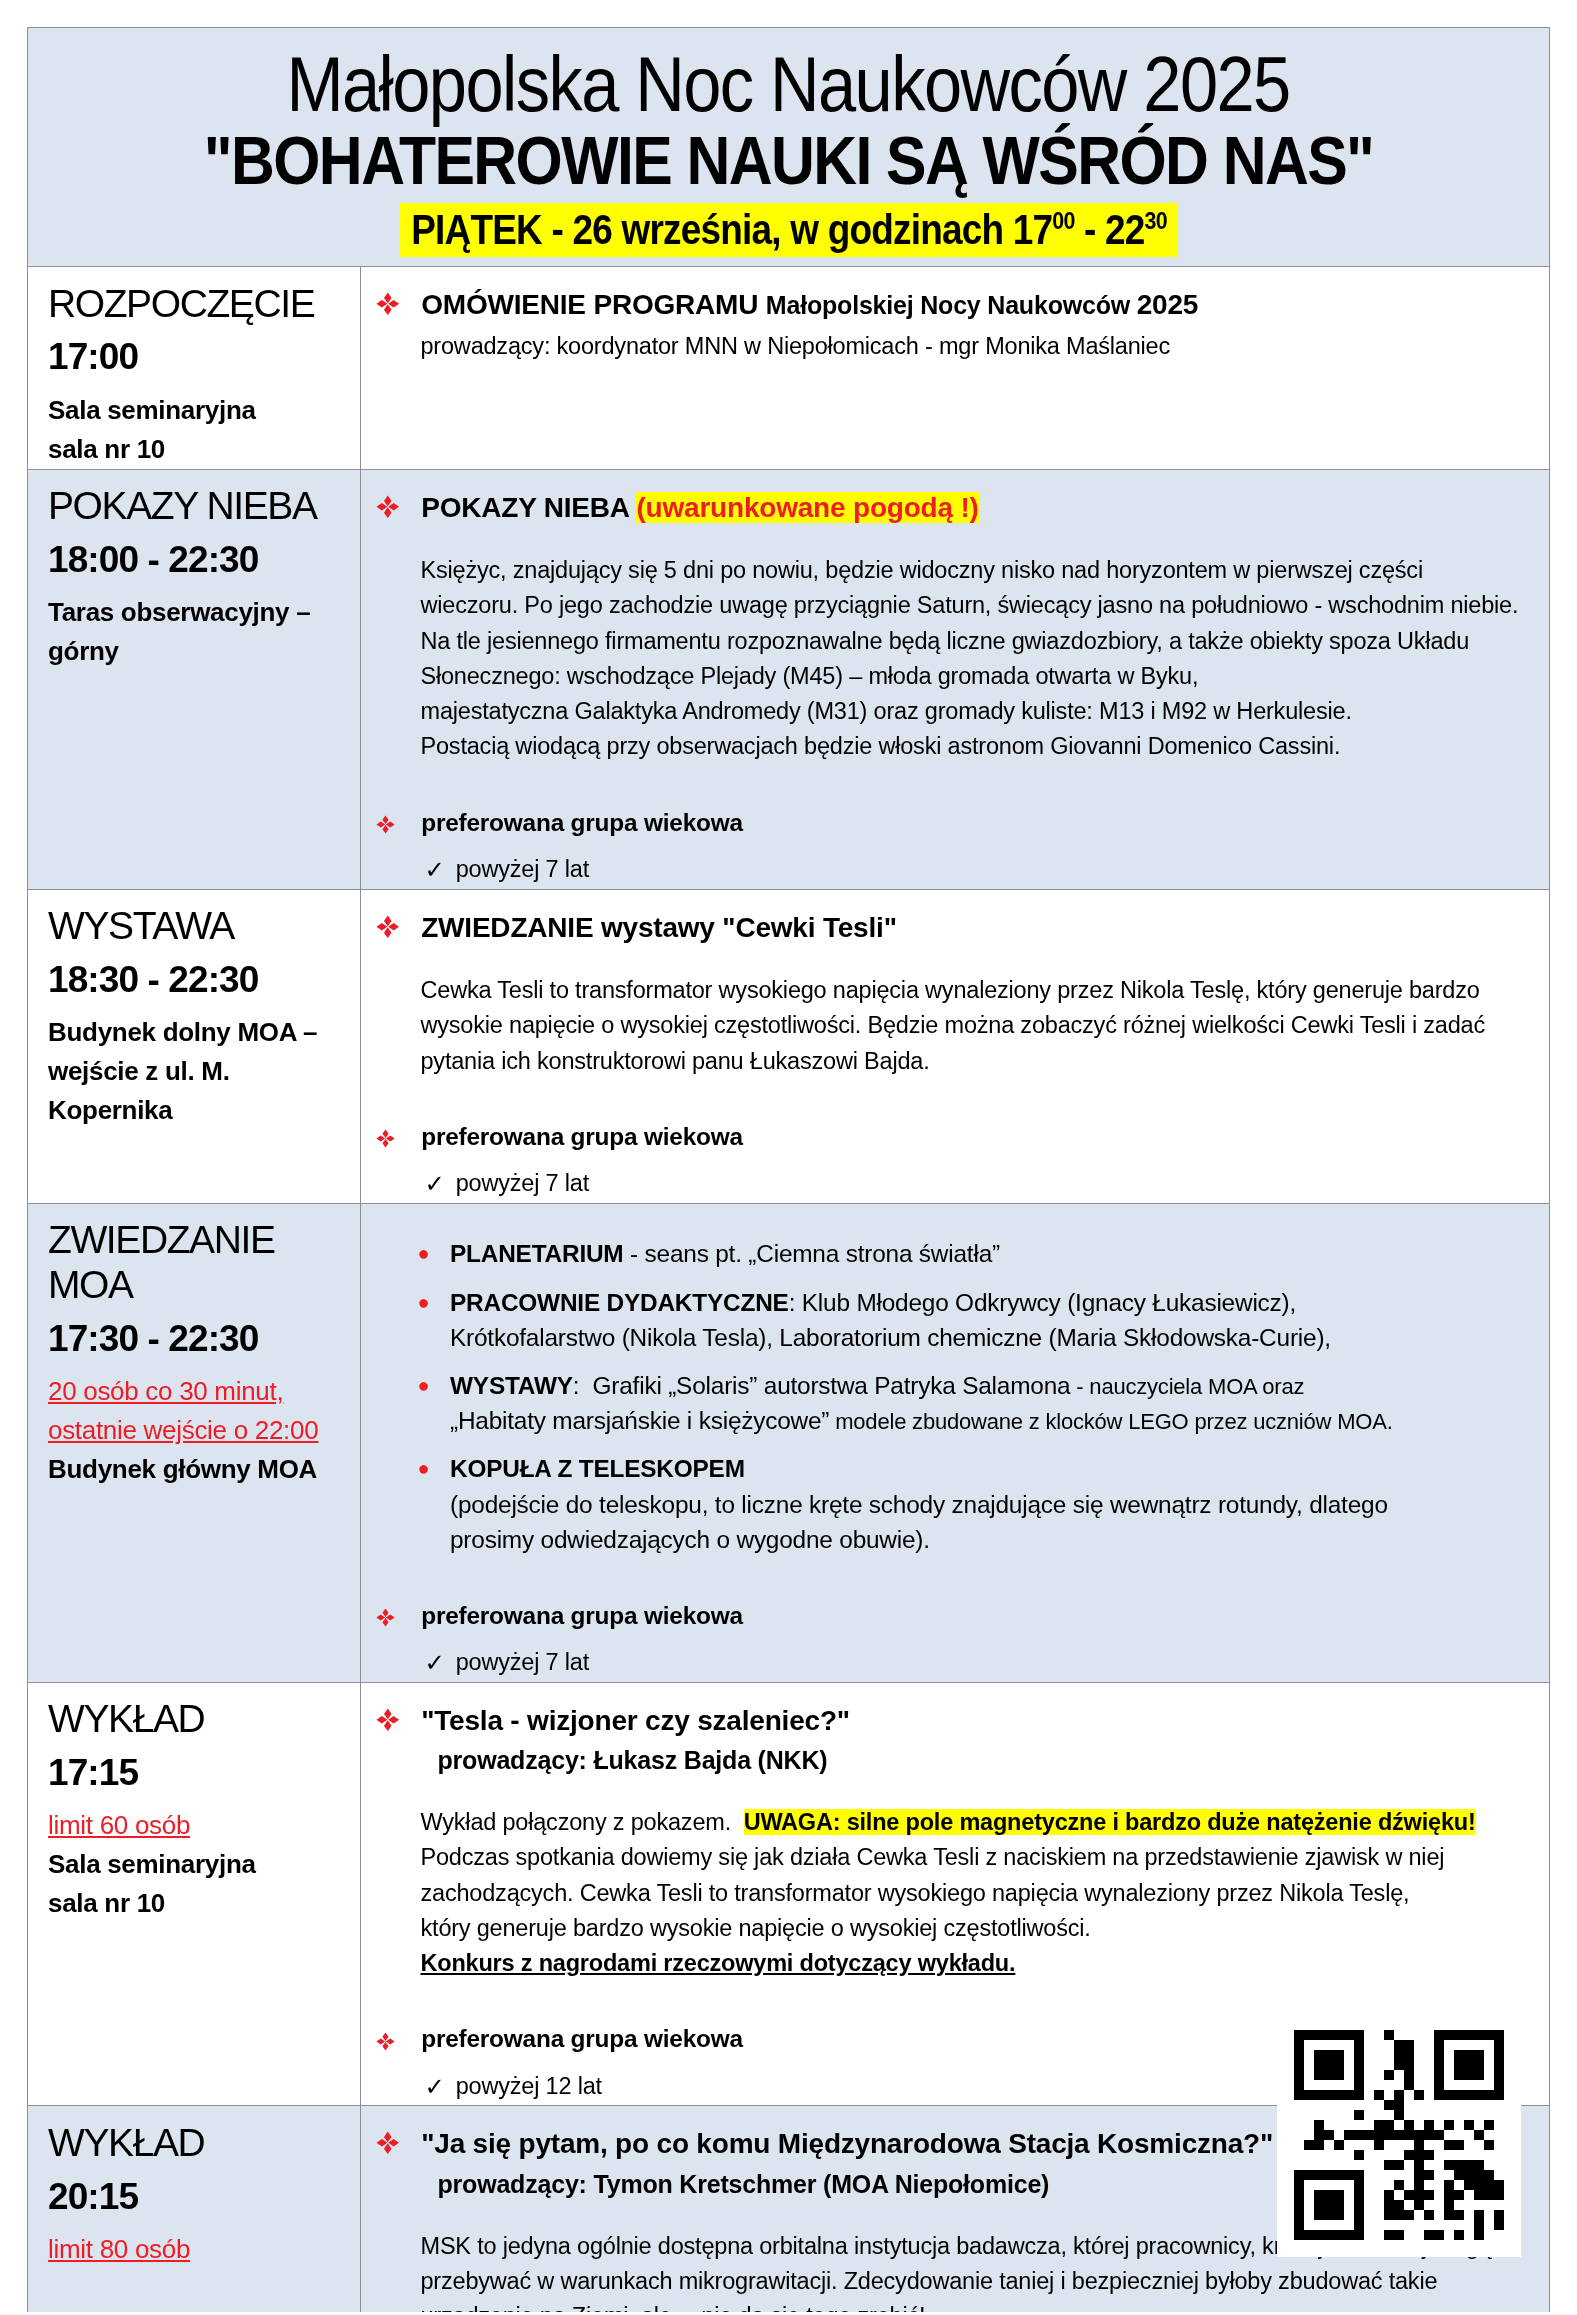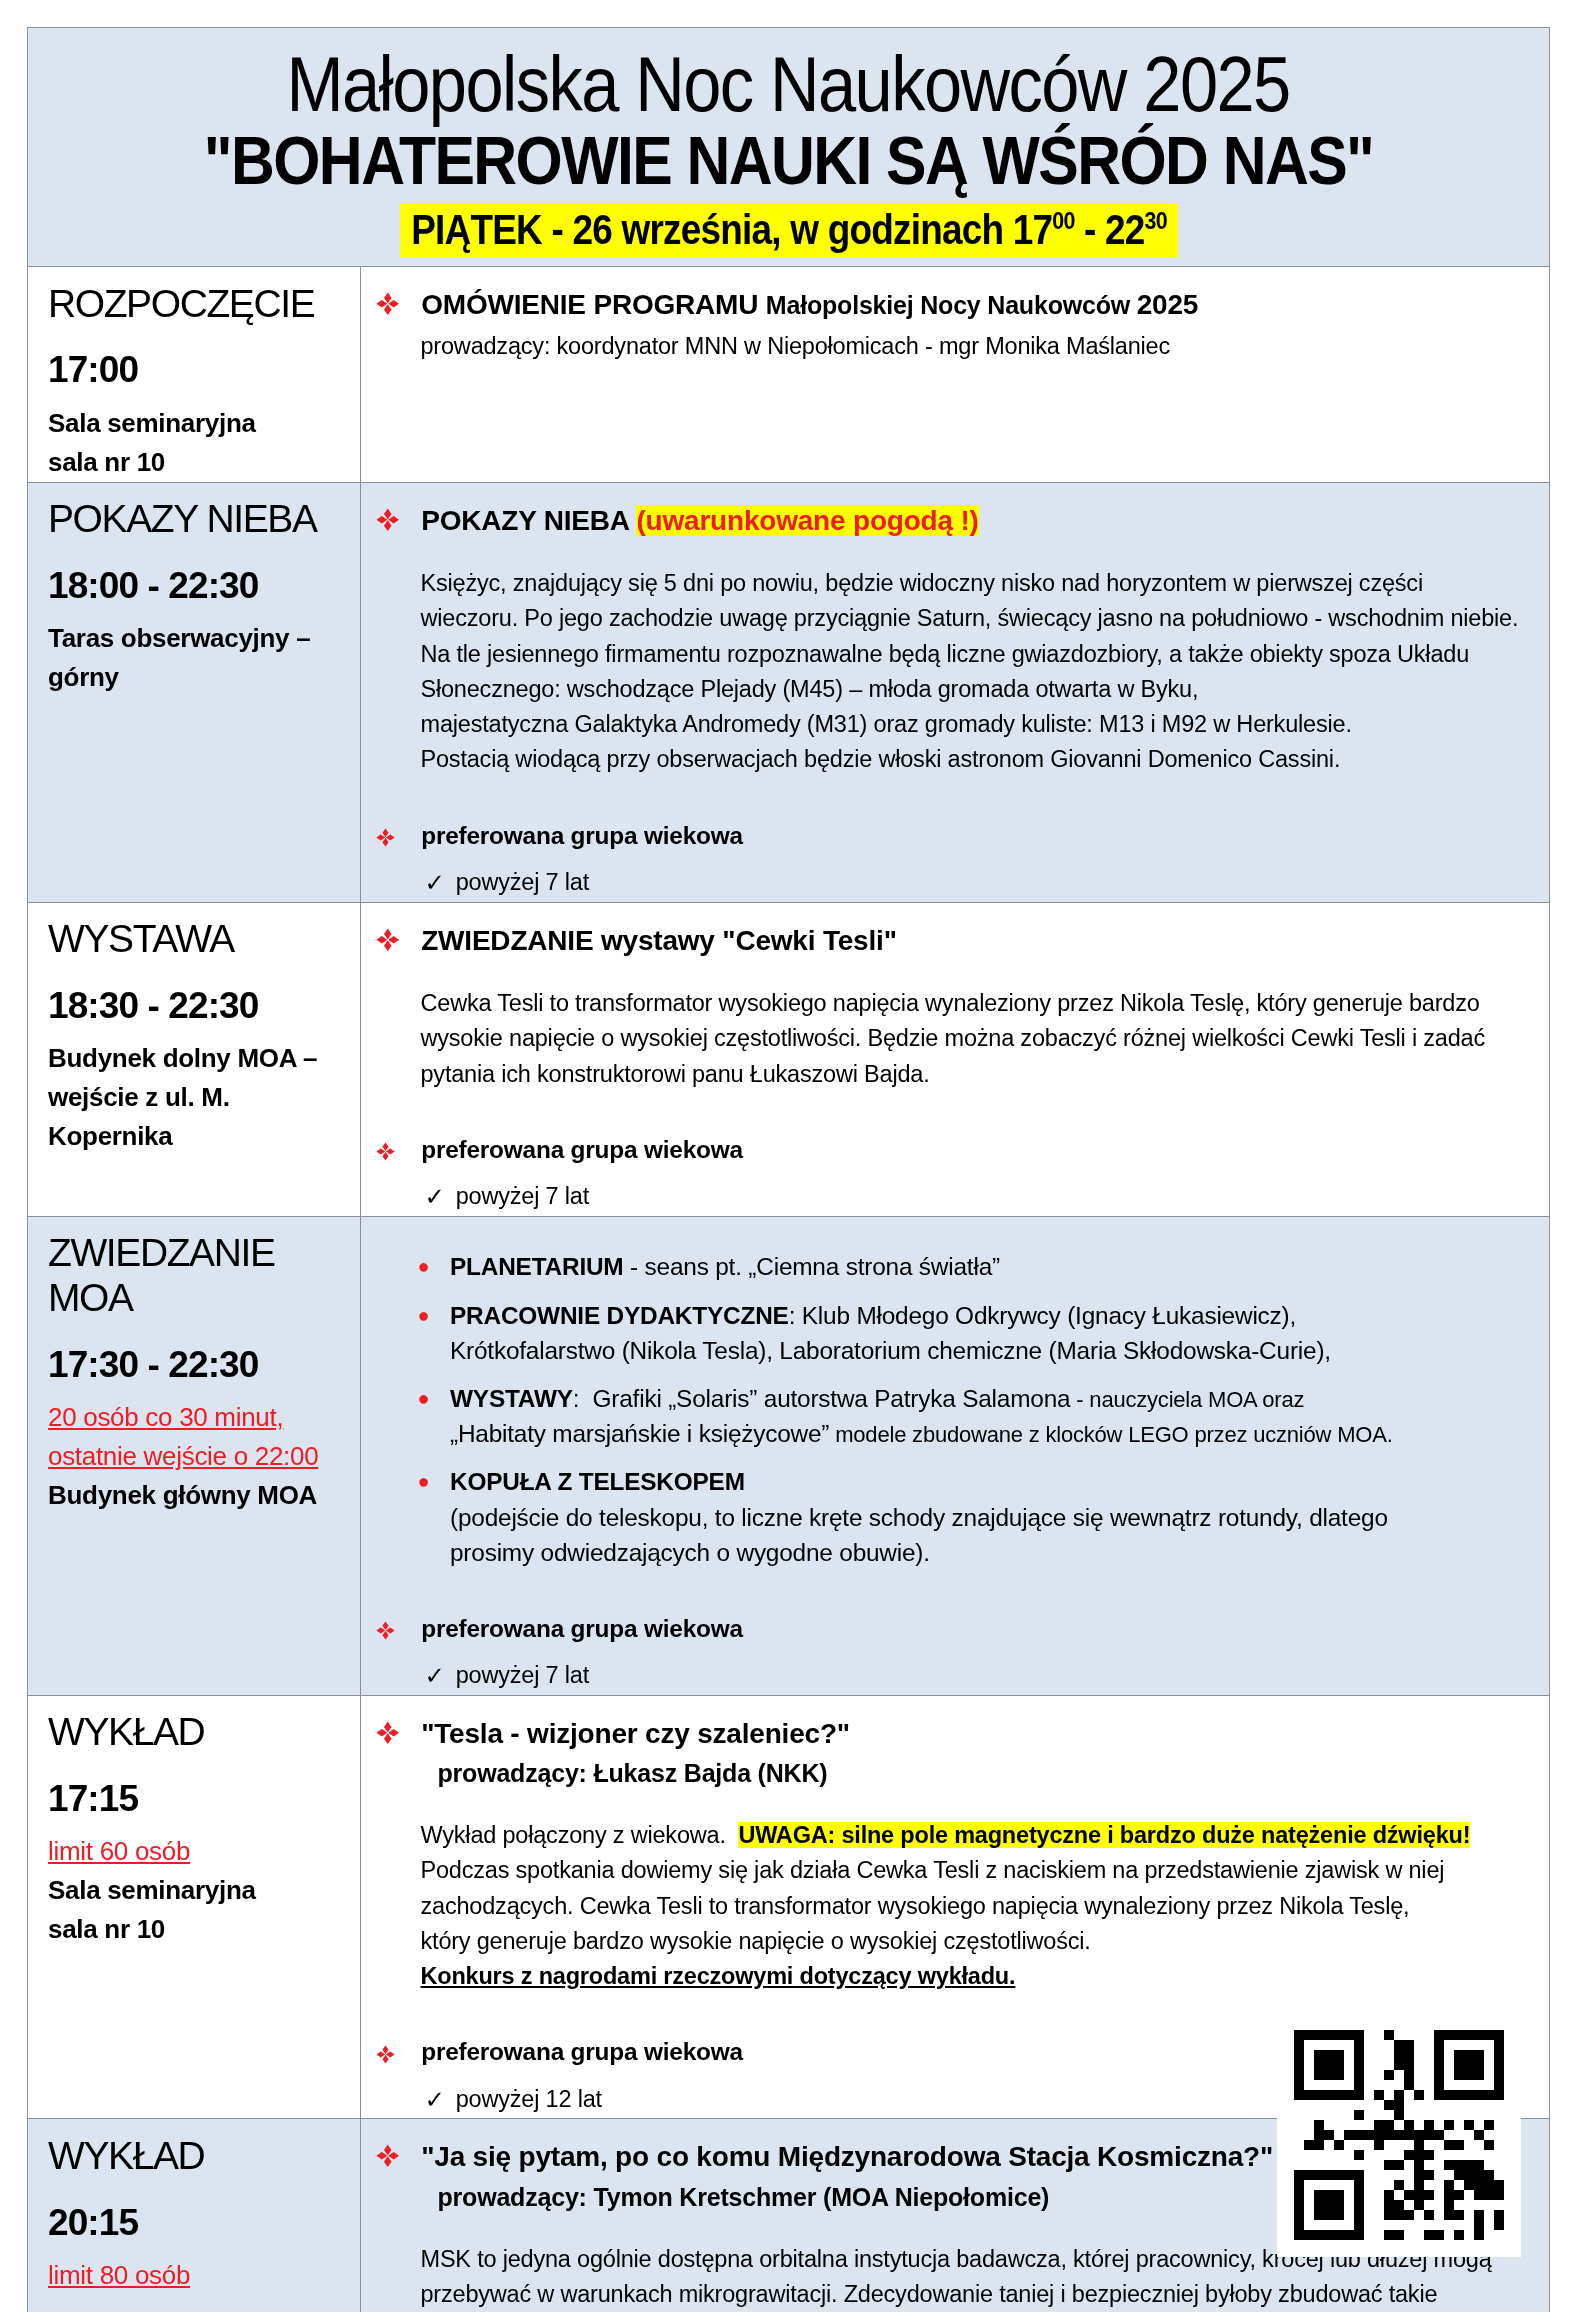--- a/index.html
+++ b/index.html
@@ -20,21 +20,21 @@
   .hdr-sub{font-size:69px;line-height:1.02;font-weight:bold;letter-spacing:-1.8px;}
   .hdr-date{margin-top:9px;font-size:42px;font-weight:bold;letter-spacing:-0.9px;}
   .hl-date{background:var(--yellow);padding:2.7px 12.7px 4.5px 12.7px;}
   .hdr-date sup{font-size:58%;vertical-align:super;}
 
   
   .row{display:flex;border-top:1.8px solid var(--border);background:#fff;box-sizing:border-box;}
   .row.blue{background:var(--blue);}
   .lcell{width:333px;flex:0 0 333px;border-right:1.8px solid var(--border);padding:14.5px 9px 0 20px;box-sizing:border-box;}
   .ltitle{font-size:39px;font-weight:normal;letter-spacing:-1.4px;line-height:1.15;}
-  .ltime{font-size:37px;font-weight:bold;letter-spacing:-0.9px;margin-top:24px;line-height:1.1;}
+  .ltime{font-size:37px;font-weight:bold;letter-spacing:-0.9px;margin-top:11px;line-height:1.1;}
   .lnotes{margin-top:12.7px;font-size:26px;line-height:1.5;letter-spacing:-0.3px;}
   .note-loc{font-weight:bold;}
   .note-red{color:var(--red);text-decoration:underline;text-decoration-color:var(--red);}
 
   .rcell{flex:1;padding:20px 20px 0 14.5px;font-size:23.5px;box-sizing:border-box;line-height:1.5;letter-spacing:-0.2px;}
 
   .blk{white-space:pre-wrap;}
   .blk-h{display:flex;gap:12.7px;align-items:flex-start;font-size:25px;line-height:1.3;margin-top:0;}
   .bul{flex:0 0 33px;padding-top:3.6px;}
   .blk-p{margin:27px 0 0 45px;}
@@ -167,21 +167,21 @@
               <div class="note note-red">limit 60 osób</div>
               <div class="note note-loc">Sala seminaryjna</div>
               <div class="note note-loc">sala nr 10</div>
             </div>
           </div>
           <div class="rcell">
             <div class="blk blk-h"><span class="bul"><svg width="23.5" height="23.5" viewBox="0 0 100 100">
                   <path fill="#ee1c25" d="M50 2 L66 25 L50 48 L34 25 Z M2 50 L25 34 L48 50 L25 66 Z M52 50 L75 34 L98 50 L75 66 Z M50 52 L66 75 L50 98 L34 75 Z"></path>
                 </svg></span><div class="htext"><span class="seg b lg">"Tesla - wizjoner czy szaleniec?"</span></div></div>
             <div class="blk blk-sub"><span class="seg b">prowadzący: Łukasz Bajda (NKK)</span></div>
-            <div class="blk blk-p"><span class="seg">Wykład połączony z wiekowa.  </span><span class="seg b hl">UWAGA: silne pole magnetyczne i bardzo duże natężenie dźwięku!</span><span class="seg">
+            <div class="blk blk-p"><span class="seg">Wykład połączony z pokazem.  </span><span class="seg b hl">UWAGA: silne pole magnetyczne i bardzo duże natężenie dźwięku!</span><span class="seg">
 Podczas spotkania dowiemy się jak działa Cewka Tesli z naciskiem na przedstawienie zjawisk w niej
 zachodzących. Cewka Tesli to transformator wysokiego napięcia wynaleziony przez Nikola Teslę,
 który generuje bardzo wysokie napięcie o wysokiej częstotliwości.
 </span><span class="seg b u">Konkurs z nagrodami rzeczowymi dotyczący wykładu.</span></div>
             <div class="blk blk-h2"><span class="bul"><svg width="19" height="19" viewBox="0 0 100 100">
                   <path fill="#ee1c25" d="M50 2 L66 25 L50 48 L34 25 Z M2 50 L25 34 L48 50 L25 66 Z M52 50 L75 34 L98 50 L75 66 Z M50 52 L66 75 L50 98 L34 75 Z"></path>
                 </svg></span><div class="htext"><span class="seg b">preferowana grupa wiekowa</span></div></div>
             <div class="blk blk-chk"><span class="chk">✓</span><div class="chktext"><span class="seg">powyżej 12 lat</span></div></div>
           </div>
         </div>

